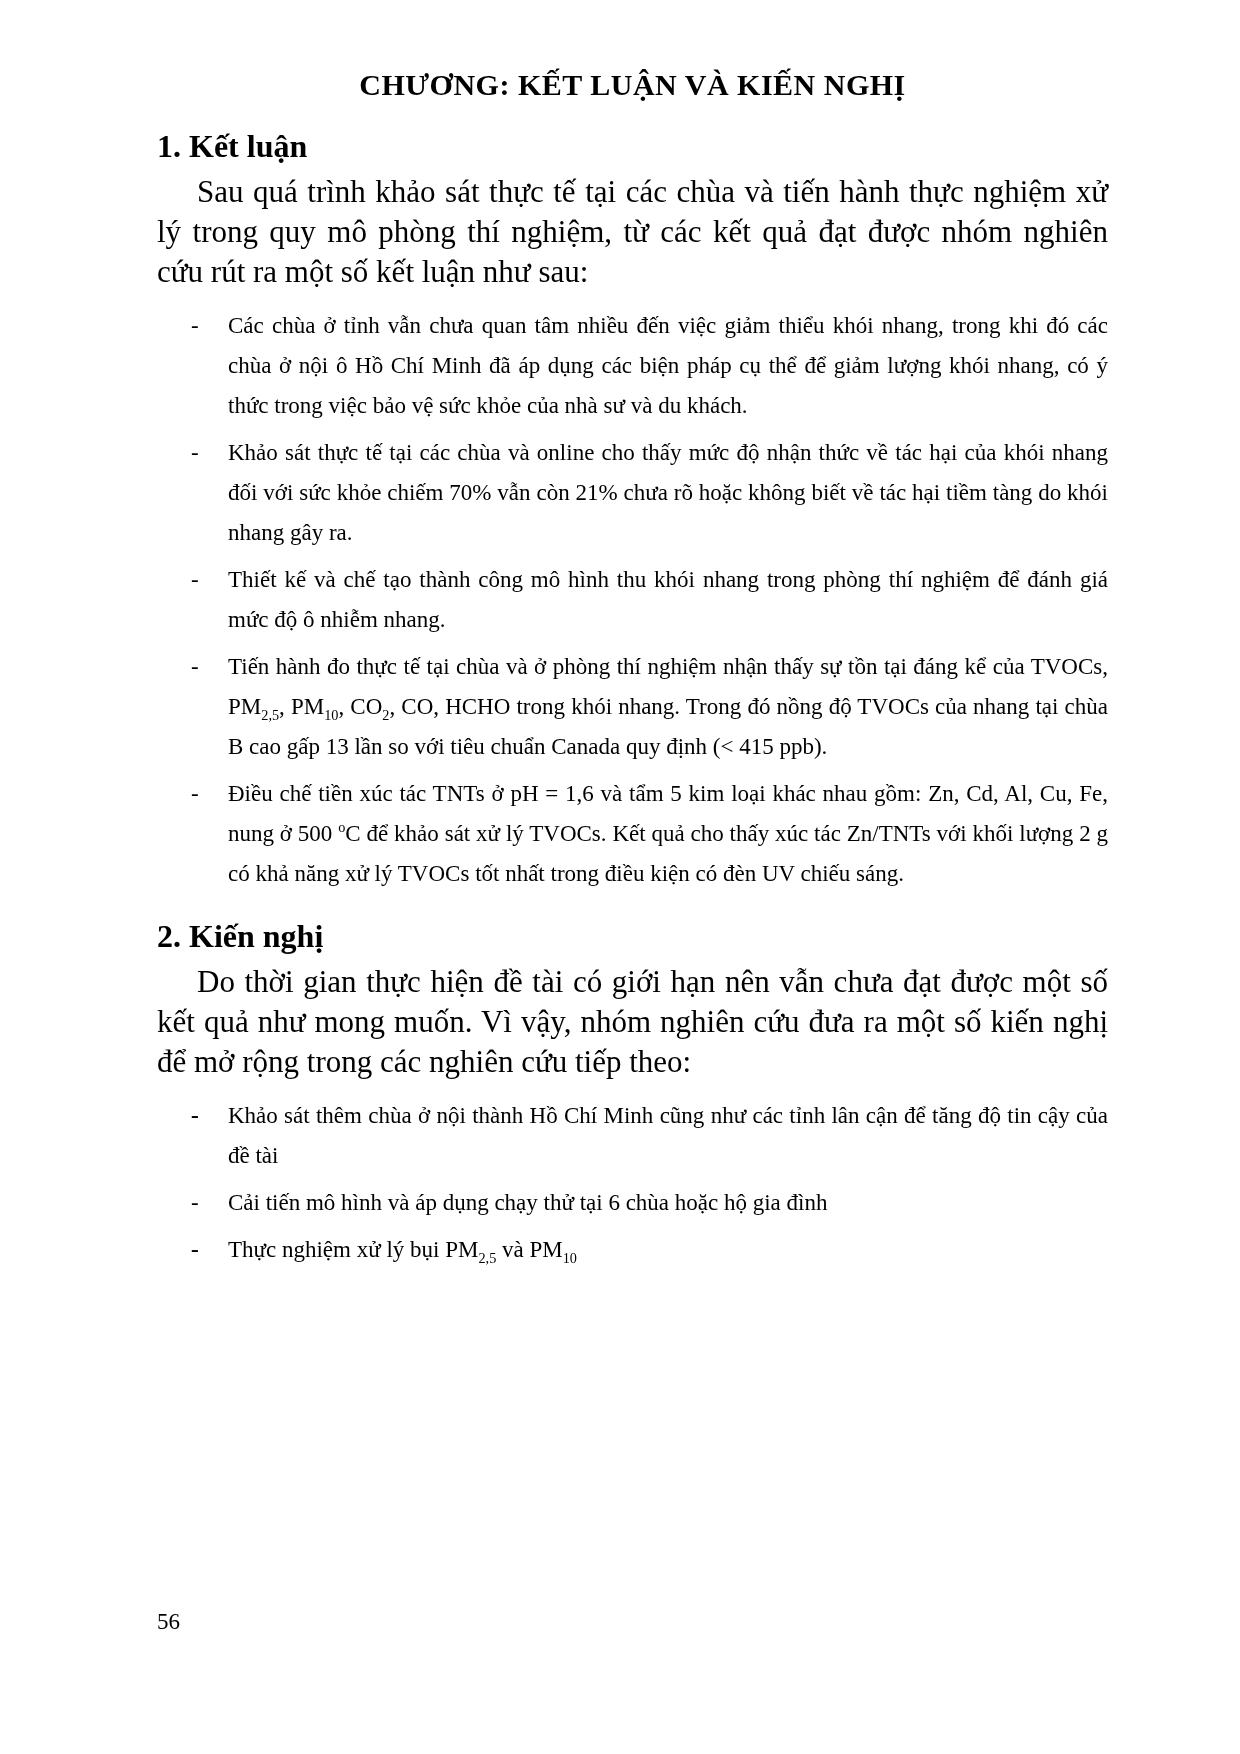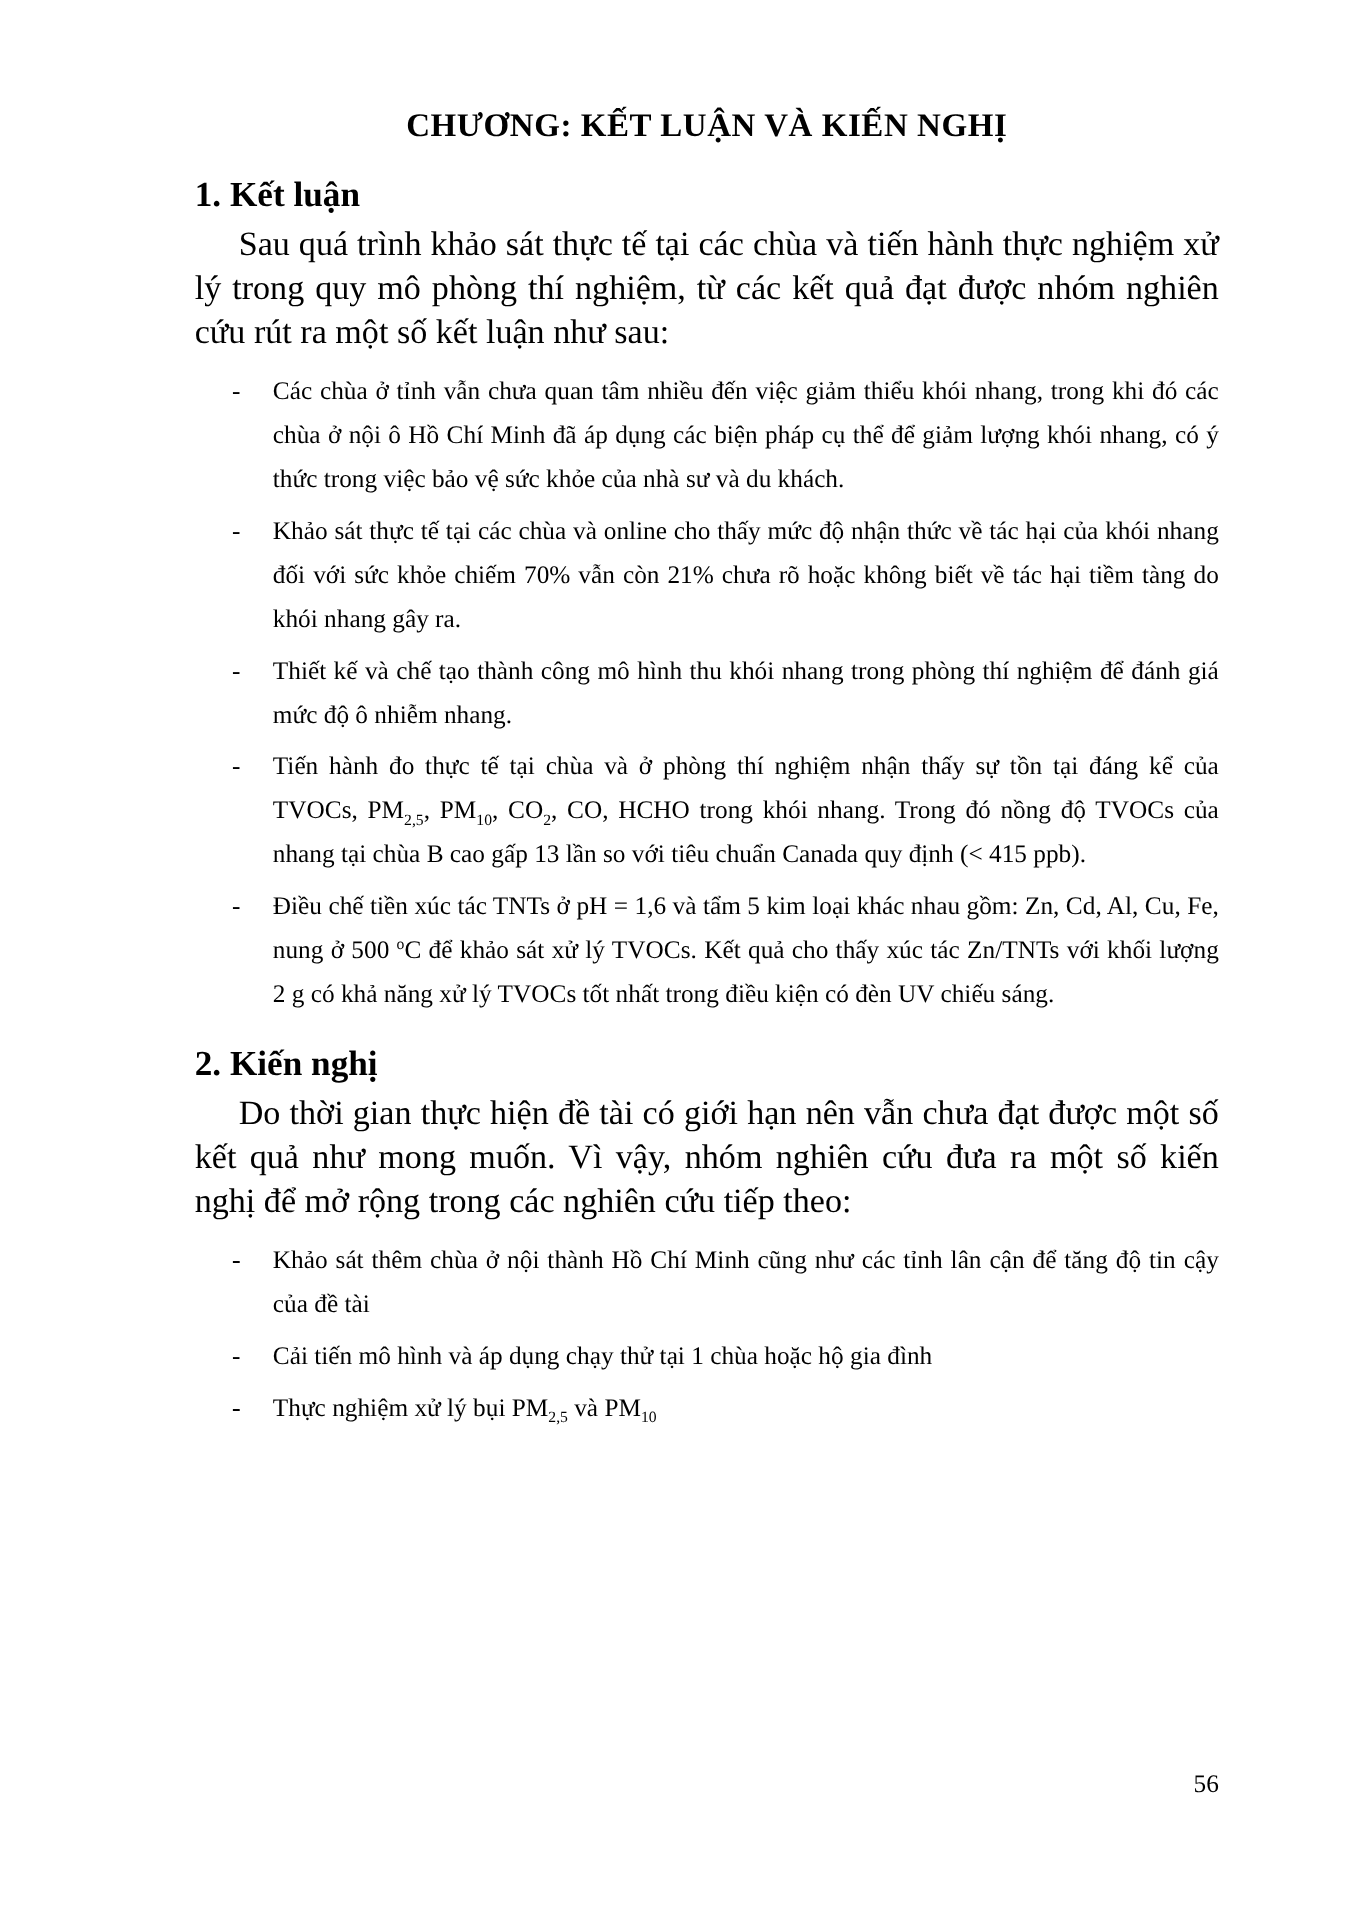--- a/index.html
+++ b/index.html
@@ -15,22 +15,21 @@
     position: relative;
     overflow: hidden;
   }
   .page {
     position: relative;
     width: 1240px;
     height: 1754px;
     background: #ffffff;
   }
   .content {
-    padding: 96px 132px 0 157px; 
-    margin-left: 20px;
+    padding: 66px 132px 0 157px; 
   }
   .doc-title {
     text-align: center;
     font-weight: bold;
     font-size: 30px;
     line-height: 38px;
     margin: 0 0 0 0;
     letter-spacing: 0.5px;
   }
   .section-heading {
@@ -62,21 +61,21 @@
     left: 34px;
     top: 0;
   }
   sub { font-size: 0.62em; line-height: 0; }
   sup { font-size: 0.62em; line-height: 0; }
   .page-number {
     position: absolute;
     top: 1606px;
     left: 157px;
     width: 951px;
-    text-align: right;
+    text-align: left;
     font-size: 23px;
     line-height: 32px;
   }
 </style>
 </head>
 <body>
 
 <div class="page">
   <div class="content">
 
@@ -115,21 +114,21 @@
       <div class="bullets">
         <div class="bullet">
           <span class="marker">-</span>
         </div>
         <div class="bullet">
           <span class="marker">-</span>
           <span>Khảo sát thêm chùa ở nội thành Hồ Chí Minh cũng như các tỉnh lân cận để tăng độ tin cậy của đề tài</span>
         </div>
         <div class="bullet">
           <span class="marker">-</span>
-          <span>Cải tiến mô hình và áp dụng chạy thử tại 1 chùa hoặc hộ gia đình</span>
+          <span>Cải tiến mô hình và áp dụng chạy thử tại 6 chùa hoặc hộ gia đình</span>
         </div>
         <div class="bullet">
           <span class="marker">-</span>
         </div>
         <div class="bullet">
           <span class="marker">-</span>
           <span>Thực nghiệm xử lý bụi PM<sub>2,5</sub> và PM<sub>10</sub></span>
         </div>
       </div>
     </div>

